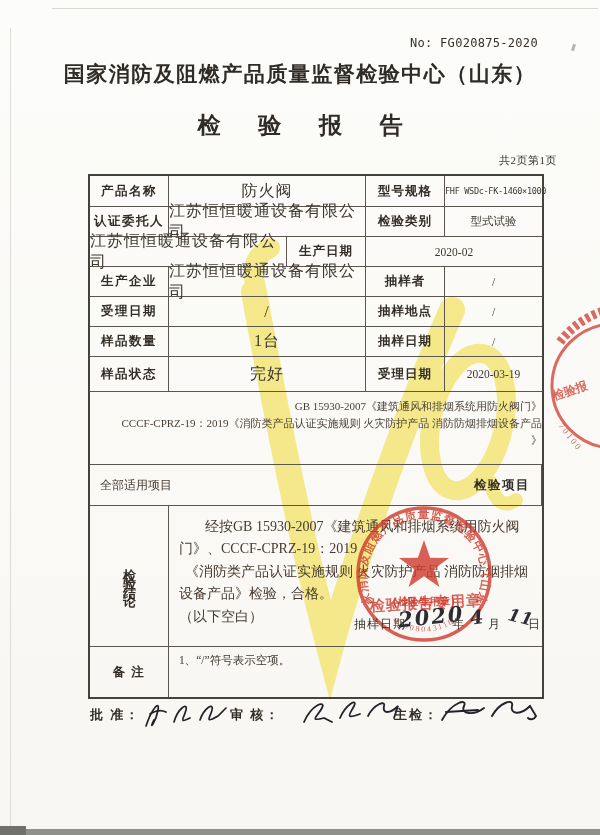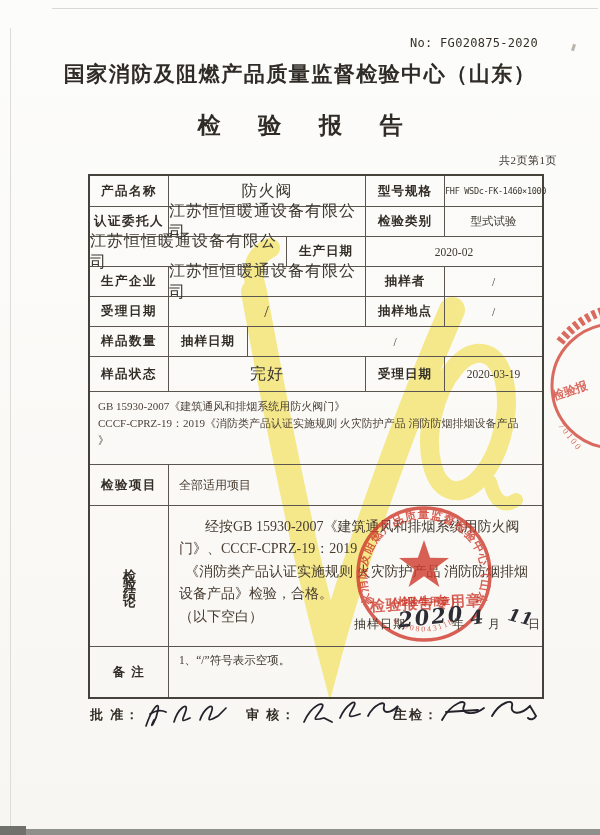--- a/index.html
+++ b/index.html
@@ -27,21 +27,21 @@
   .lbl{width:79px;border-right:1px solid #5a564f;font-weight:700;font-size:12.5px;letter-spacing:1.5px;color:#322d26;flex-shrink:0;}
   .val1{width:197px;border-right:1px solid #5a564f;font-size:16px;letter-spacing:1px;flex-shrink:0;}
   .lbl2{width:79px;border-right:1px solid #5a564f;font-weight:700;font-size:12.5px;letter-spacing:1px;color:#322d26;flex-shrink:0;}
   .val2{flex:1;font-size:11.5px;}
   .model{font-family:"DejaVu Sans Mono","Liberation Mono",monospace;font-size:8.5px;letter-spacing:-0.3px;white-space:nowrap;}
   .r-std{height:29px;}
   .r1{height:30px;}
   .r7{height:34px;}
 
   .basis-row{height:72px;}
-  .basis-content{flex:1;display:block;padding:6px 0 0 8px;font-size:11px;line-height:1.55;color:#4a3f36;text-align:left;}
+  .basis-content{flex:1;display:block;padding:6px 0 0 8px;font-size:11px;line-height:1.55;color:#4a3f36;text-align:right;}
   .items-row{height:40px;}
   .items-content{flex:1;justify-content:flex-start;padding-left:10px;font-size:12px;color:#473c32;}
 
   .concl-row{height:140px;}
   .concl-label{writing-mode:vertical-rl;text-orientation:upright;letter-spacing:9px;font-size:13px;}
   .concl-content{flex:1;display:block;position:relative;padding:10px 8px 0 10px;font-size:14px;line-height:1.6;color:#44var;color:#463b31;text-align:left;font-family:Liberation Serif, serif;}
   .concl-l1{text-indent:26px;}
   .concl-l2{text-indent:6px;}
   .concl-l3{text-indent:0;}
 
@@ -65,21 +65,21 @@
   .ip-day{left:176px;}
   .hw{position:absolute;font-style:italic;font-weight:700;color:#2c2c34;font-family:"DejaVu Serif","Liberation Serif",serif;}
   .hw-year{left:46px;top:0px;font-size:21px;transform:rotate(-6deg);letter-spacing:2px;}
   .hw-month{left:118px;top:2px;font-size:19px;transform:rotate(-8deg);}
   .hw-day{left:156px;top:3px;font-size:17px;transform:rotate(14deg);letter-spacing:1px;}
 
   
   .footer{position:absolute;left:0;top:692px;width:580px;height:60px;z-index:3;}
   .sig-label{position:absolute;top:14px;font-size:13px;font-weight:700;letter-spacing:2px;color:#322d26;}
   .sl-approve{left:90px;}
-  .sl-review{left:246px;text-align:right;}
+  .sl-review{left:230px;text-align:right;}
   .sl-check{left:394px;}
   .sig-svg{position:absolute;top:0;}
   .sig1{left:138px;}
   .sig2{left:294px;}
   .sig3{left:434px;}
 </style>
 </head>
 <body>
 
 <div id="page">
@@ -135,42 +135,43 @@
 
     <div class="tr r-std">
       <div class="cell lbl">受理日期</div>
       <div class="cell val1">/</div>
       <div class="cell lbl2">抽样地点</div>
       <div class="cell val2">/</div>
     </div>
 
     <div class="tr r-std">
       <div class="cell lbl">样品数量</div>
+      <div class="cell val1">1台</div>
       <div class="cell lbl2">抽样日期</div>
       <div class="cell val2">/</div>
     </div>
 
     <div class="tr r7">
       <div class="cell lbl">样品状态</div>
       <div class="cell val1">完好</div>
       <div class="cell lbl2">受理日期</div>
       <div class="cell val2">2020-03-19</div>
     </div>
 
     <div class="tr basis-row">
       <div class="basis-content">
         <div>GB 15930-2007《建筑通风和排烟系统用防火阀门》</div>
         <div>CCCF-CPRZ-19：2019《消防类产品认证实施规则 火灾防护产品 消防防烟排烟设备产品</div>
         <div>》</div>
       </div>
     </div>
 
     <div class="tr items-row">
+      <div class="cell items-content">全部适用项目</div>
       <div class="cell lbl">检验项目</div>
-      <div class="cell items-content">全部适用项目</div>
     </div>
 
     <div class="tr concl-row">
       <div class="cell lbl concl-label">检验结论</div>
       <div class="concl-content">
         <div class="concl-l1">经按GB 15930-2007《建筑通风和排烟系统用防火阀门》、CCCF-CPRZ-19：2019</div>
         <div class="concl-l2">《消防类产品认证实施规则 火灾防护产品 消防防烟排烟设备产品》检验，合格。</div>
         <div class="concl-l3">（以下空白）</div>
       </div>
     </div>

